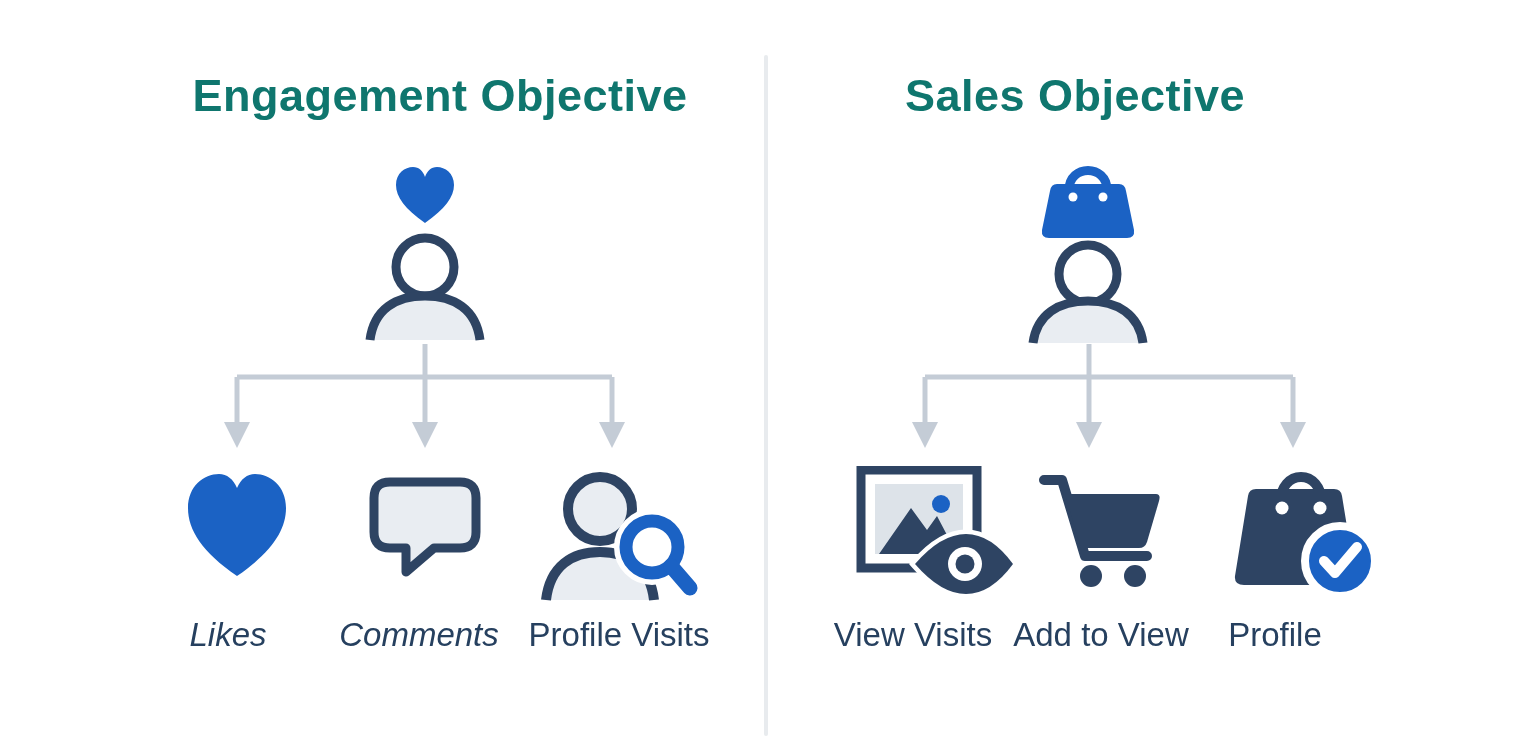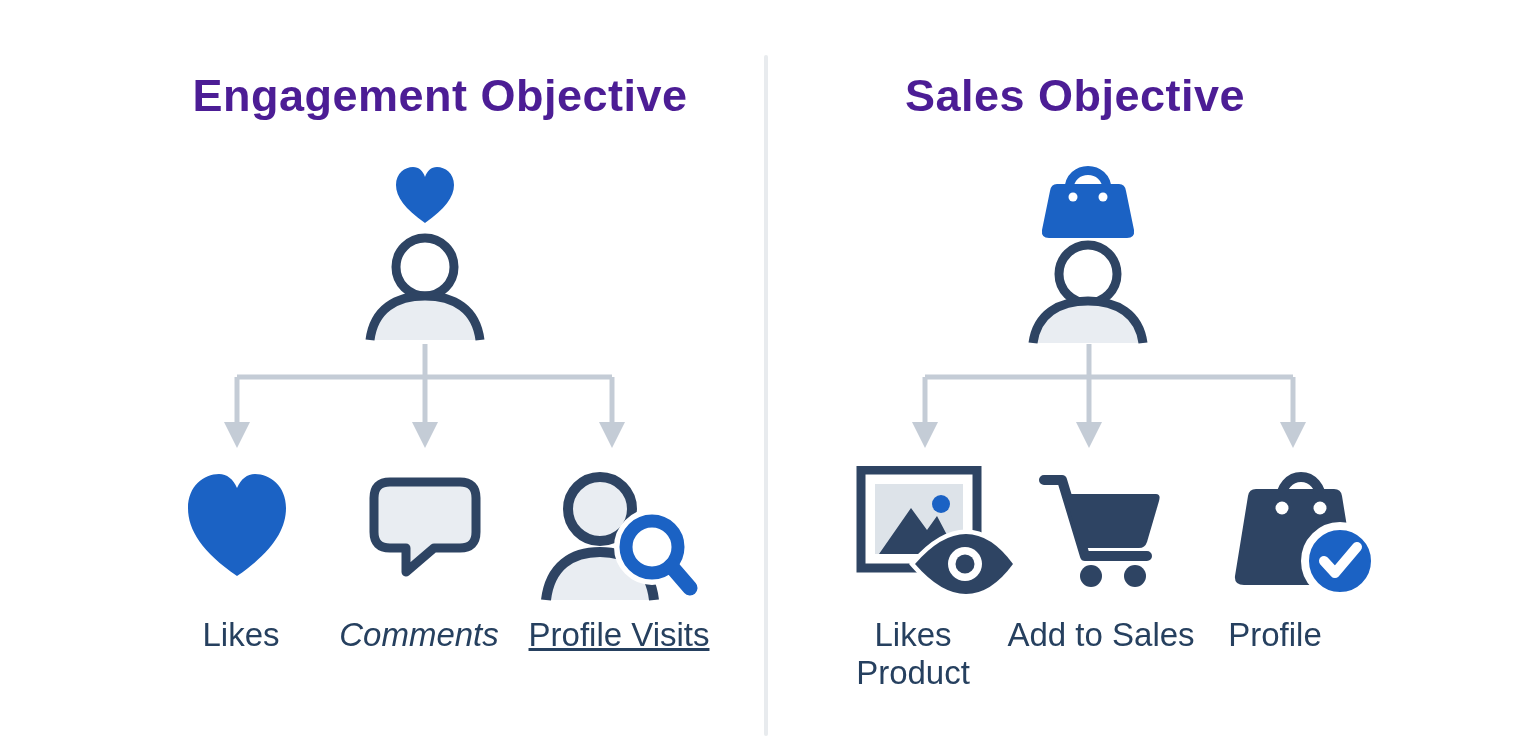--- a/index.html
+++ b/index.html
@@ -6,21 +6,21 @@
   body{
     width:1536px;height:736px;position:relative;background:#ffffff;overflow:hidden;
     font-family:"Liberation Sans", sans-serif;
   }
   .abs{position:absolute;}
   .divider{
     left:764px;top:55px;width:4px;height:681px;background:#e8ebee;border-radius:2px;
   }
   .title{
     top:70px;width:620px;text-align:center;
-    font-size:45px;font-weight:bold;color:#4c1d95;letter-spacing:0.5px;
+    font-size:45px;font-weight:bold;color:#0f766e;letter-spacing:0.5px;
   }
   .title.left-t{left:130px;}
   .title.right-t{left:765px;}
   .label{
     top:616px;text-align:center;transform:translateX(-50%);
     font-size:33px;color:#26405f;line-height:38px;white-space:nowrap;
   }
   .label.wrap{white-space:normal;width:170px;}
   svg{display:block;}
 </style>
@@ -63,23 +63,23 @@
 <svg class="abs" style="left:538px;top:462px;" width="162" height="140" viewBox="0 0 162 140">
   <circle cx="62" cy="47" r="32" fill="#e9edf2" stroke="#2e4463" stroke-width="10"></circle>
   <path d="M8 138 C12 104 34 90 62 90 C90 90 112 104 116 138" fill="#e9edf2" stroke="#2e4463" stroke-width="10"></path>
   <g>
     <circle cx="114" cy="85" r="26" fill="#ffffff" stroke="#ffffff" stroke-width="24"></circle>
     <circle cx="114" cy="85" r="26" fill="#ffffff" stroke="#1b62c4" stroke-width="13"></circle>
     <line x1="133" y1="104" x2="152" y2="126" stroke="#1b62c4" stroke-width="15" stroke-linecap="round"></line>
   </g>
 </svg>
 
-<div class="abs label" style="left:241px;">Likes</div>
+<div class="abs label" style="left:228px;font-style:italic;">Likes</div>
 <div class="abs label" style="left:419px;font-style:italic;">Comments</div>
-<div class="abs label" style="left:619px;text-decoration:underline;">Profile Visits</div>
+<div class="abs label" style="left:619px;">Profile Visits</div>
 
 <div class="abs title right-t">Sales Objective</div>
 
 <svg class="abs" style="left:1023px;top:162px;" width="130" height="182" viewBox="0 0 130 182">
   <path d="M46 28 C46 2 84 2 84 28" fill="none" stroke="#1b62c4" stroke-width="9"></path>
   <path d="M34 22 L96 22 Q102 22 103 29 L111 68 Q112 76 104 76 L26 76 Q18 76 19 68 L27 29 Q28 22 34 22 Z" fill="#1b62c4"></path>
   <circle cx="50" cy="35" r="4.5" fill="#ffffff"></circle>
   <circle cx="80" cy="35" r="4.5" fill="#ffffff"></circle>
   <circle cx="65" cy="112" r="29" fill="#ffffff" stroke="#2e4463" stroke-width="9"></circle>
   <path d="M10 181 C14 152 36 139 65 139 C94 139 116 152 120 181" fill="#e9edf2" stroke="#2e4463" stroke-width="9"></path>
@@ -123,15 +123,15 @@
   <path d="M62 44 C62 8 104 8 104 44" fill="none" stroke="#2e4463" stroke-width="10"></path>
   <path d="M30 36 Q31 29 38 29 L116 29 Q123 29 124 36 L137 116 Q138 125 128 125 L26 125 Q16 125 17 116 Z" fill="#2e4463"></path>
   <circle cx="64" cy="48" r="6.5" fill="#ffffff"></circle>
   <circle cx="102" cy="48" r="6.5" fill="#ffffff"></circle>
   <g>
     <circle cx="122" cy="101" r="35" fill="#1b62c4" stroke="#ffffff" stroke-width="8"></circle>
     <path d="M106 101 L117 113 L139 87" fill="none" stroke="#ffffff" stroke-width="10" stroke-linecap="round" stroke-linejoin="round"></path>
   </g>
 </svg>
 
-<div class="abs label wrap" style="left:913px;">Likes Product</div>
-<div class="abs label" style="left:1101px;">Add to Sales</div>
+<div class="abs label wrap" style="left:913px;">View Visits</div>
+<div class="abs label" style="left:1101px;">Add to View</div>
 <div class="abs label" style="left:1275px;">Profile</div>
 
 </body></html>

